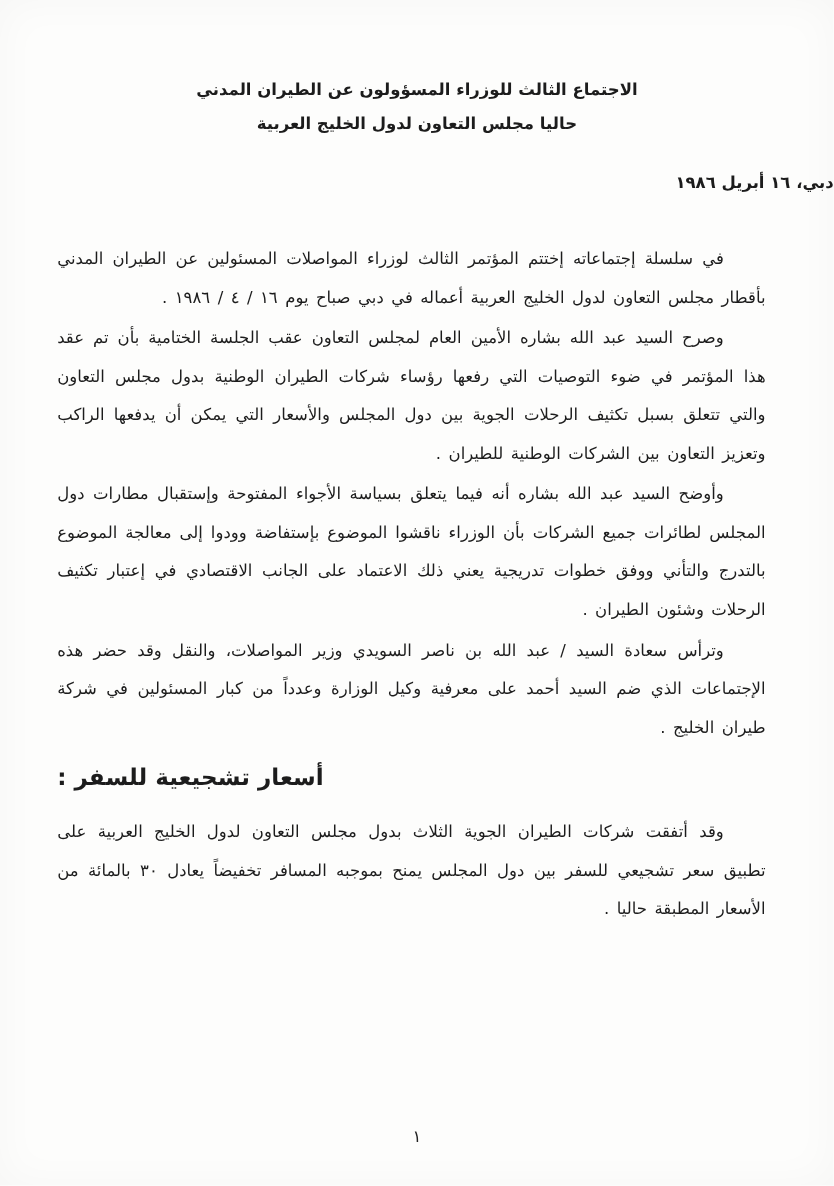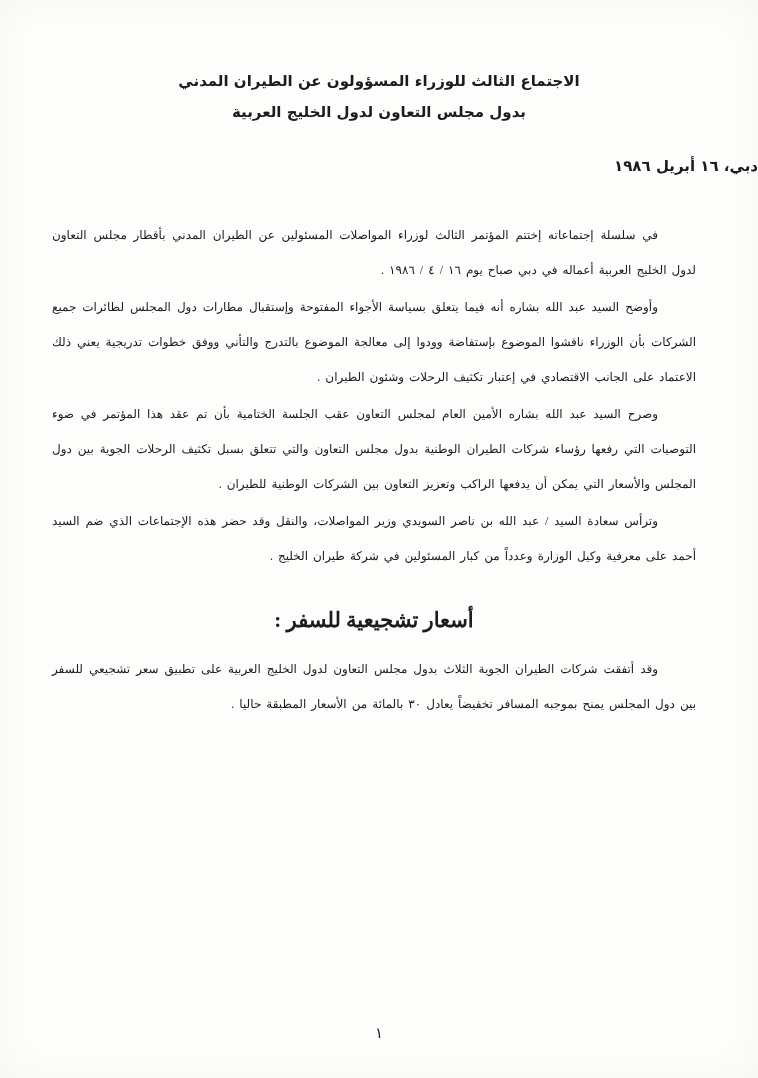--- a/index.html
+++ b/index.html
@@ -44,72 +44,70 @@
   .date-line {
     margin-top: 24px;
     text-align: right;
     font-size: 15px;
     font-weight: bold;
     line-height: 28px;
   }
 
   .body-text {
     margin: 38px 62px 0 52px; 
-    font-size: 12px;
+    font-size: 15px;
     line-height: 35px;
     text-align: justify;
-    font-family: Liberation Serif, serif;
   }
 
   .para {
     text-indent: 38px;
     margin-bottom: 2px;
     word-spacing: 2px;
   }
 
   .para.gap-before {
     margin-top: 46px;
   }
 
   .section-heading {
-    margin: 26px 62px 6px 52px;
+    margin: 8px 62px 6px 52px;
     font-size: 21px;
     font-weight: bold;
     line-height: 40px;
-    text-align: center;
+    text-align: left;
     letter-spacing: 0.5px;
-    font-family: Liberation Serif, serif;
   }
 
   .page-number {
     position: absolute;
     bottom: 36px;
     left: 0;
     right: 0;
     text-align: center;
     font-size: 15px;
     color: #222;
   }
 </style>
 </head>
 <body>
 
 <div class="page">
 
   <div class="title-block">
     <div class="title-line">الاجتماع الثالث للوزراء المسؤولون عن الطيران المدني</div>
-    <div class="title-line">بدول مجلس التعاون لدول الخليج العربية</div>
+    <div class="title-line">حاليا مجلس التعاون لدول الخليج العربية</div>
   </div>
 
   <div class="date-line">دبي، ١٦ أبريل ١٩٨٦</div>
 
   <div class="body-text">
     <p class="para">في سلسلة إجتماعاته إختتم المؤتمر الثالث لوزراء المواصلات المسئولين عن الطيران المدني بأقطار مجلس التعاون لدول الخليج العربية أعماله في دبي صباح يوم ١٦ / ٤ / ١٩٨٦ .</p>
+    <p class="para">وصرح السيد عبد الله بشاره الأمين العام لمجلس التعاون عقب الجلسة الختامية بأن تم عقد هذا المؤتمر في ضوء التوصيات التي رفعها رؤساء شركات الطيران الوطنية بدول مجلس التعاون والتي تتعلق بسبل تكثيف الرحلات الجوية بين دول المجلس والأسعار التي يمكن أن يدفعها الراكب وتعزيز التعاون بين الشركات الوطنية للطيران .</p>
     <p class="para">وأوضح السيد عبد الله بشاره أنه فيما يتعلق بسياسة الأجواء المفتوحة وإستقبال مطارات دول المجلس لطائرات جميع الشركات بأن الوزراء ناقشوا الموضوع بإستفاضة وودوا إلى معالجة الموضوع بالتدرج والتأني ووفق خطوات تدريجية يعني ذلك الاعتماد على الجانب الاقتصادي في إعتبار تكثيف الرحلات وشئون الطيران .</p>
-    <p class="para">وصرح السيد عبد الله بشاره الأمين العام لمجلس التعاون عقب الجلسة الختامية بأن تم عقد هذا المؤتمر في ضوء التوصيات التي رفعها رؤساء شركات الطيران الوطنية بدول مجلس التعاون والتي تتعلق بسبل تكثيف الرحلات الجوية بين دول المجلس والأسعار التي يمكن أن يدفعها الراكب وتعزيز التعاون بين الشركات الوطنية للطيران .</p>
     <p class="para">وترأس سعادة السيد / عبد الله بن ناصر السويدي وزير المواصلات، والنقل وقد حضر هذه الإجتماعات الذي ضم السيد أحمد على معرفية وكيل الوزارة وعدداً من كبار المسئولين في شركة طيران الخليج .</p>
   </div>
 
   <h2 class="section-heading">أسعار تشجيعية للسفر :</h2>
 
   <div class="body-text" style="margin-top:12px;">
     <p class="para">وقد أتفقت شركات الطيران الجوية الثلاث بدول مجلس التعاون لدول الخليج العربية على تطبيق سعر تشجيعي للسفر بين دول المجلس يمنح بموجبه المسافر تخفيضاً يعادل ٣٠ بالمائة من الأسعار المطبقة حاليا .</p>
   </div>
 
   <div class="page-number">١</div>

